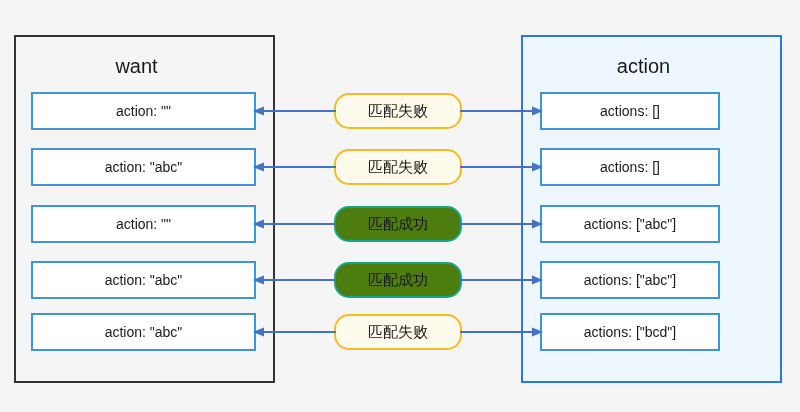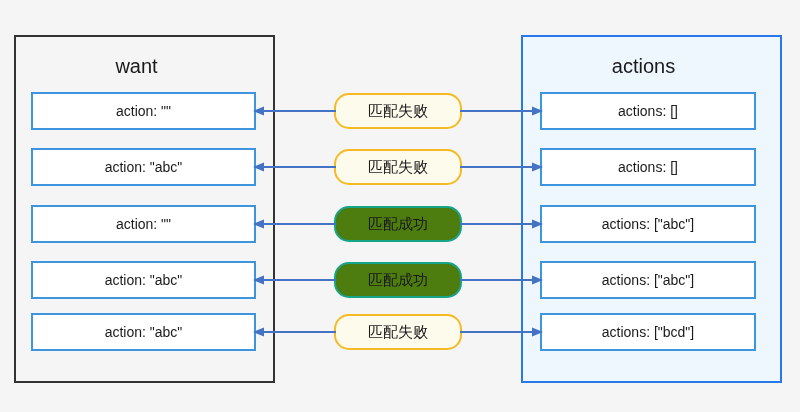--- a/index.html
+++ b/index.html
@@ -65,21 +65,21 @@
     font-size: 14px;
     color: #1a1a1a;
     white-space: nowrap;
   }
   .want-item {
     left: 31px;
     width: 225px;
   }
   .skills-item {
     left: 540px;
-    width: 216px;
+    width: 180px;
   }
 
   
   .status-box {
     position: absolute;
     box-sizing: border-box;
     left: 334px;
     width: 128px;
     height: 36px;
     display: flex;
@@ -128,21 +128,21 @@
     <div class="panel-title">want</div>
   </div>
 
   <div class="item-box want-item" style="top:92px;">action: ""</div>
   <div class="item-box want-item" style="top:148px;">action: "abc"</div>
   <div class="item-box want-item" style="top:205px;">action: ""</div>
   <div class="item-box want-item" style="top:261px;">action: "abc"</div>
   <div class="item-box want-item" style="top:313px;">action: "abc"</div>
 
   <div class="panel" id="skills-panel">
-    <div class="panel-title">actions</div>
+    <div class="panel-title">action</div>
   </div>
 
   <div class="item-box skills-item" style="top:92px;">actions: []</div>
   <div class="item-box skills-item" style="top:148px;">actions: []</div>
   <div class="item-box skills-item" style="top:205px;">actions: ["abc"]</div>
   <div class="item-box skills-item" style="top:261px;">actions: ["abc"]</div>
   <div class="item-box skills-item" style="top:313px;">actions: ["bcd"]</div>
 
   <div class="status-box status-fail" style="top:93px;">匹配失败</div>
   <div class="status-box status-fail" style="top:149px;">匹配失败</div>

